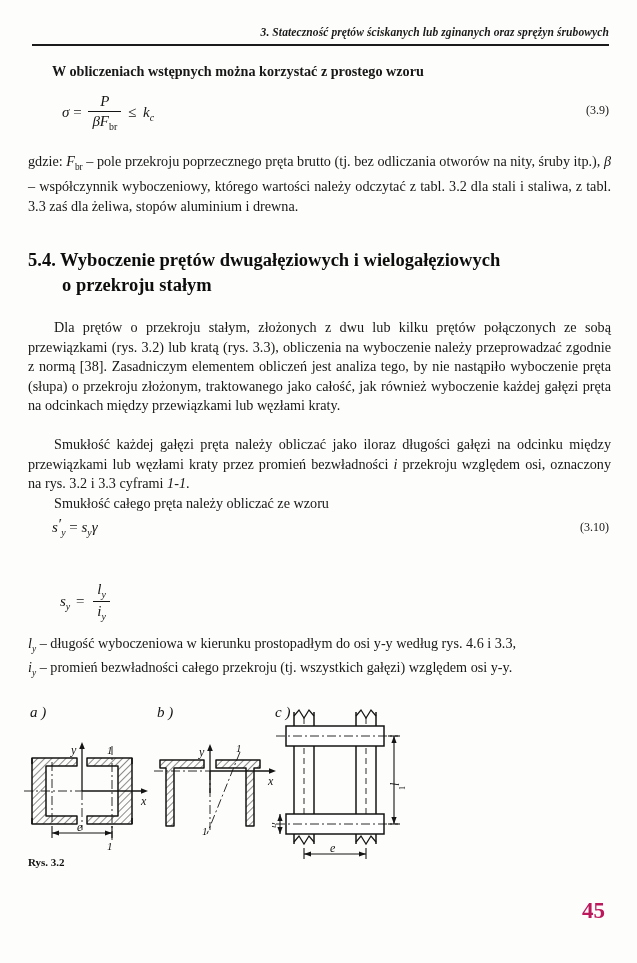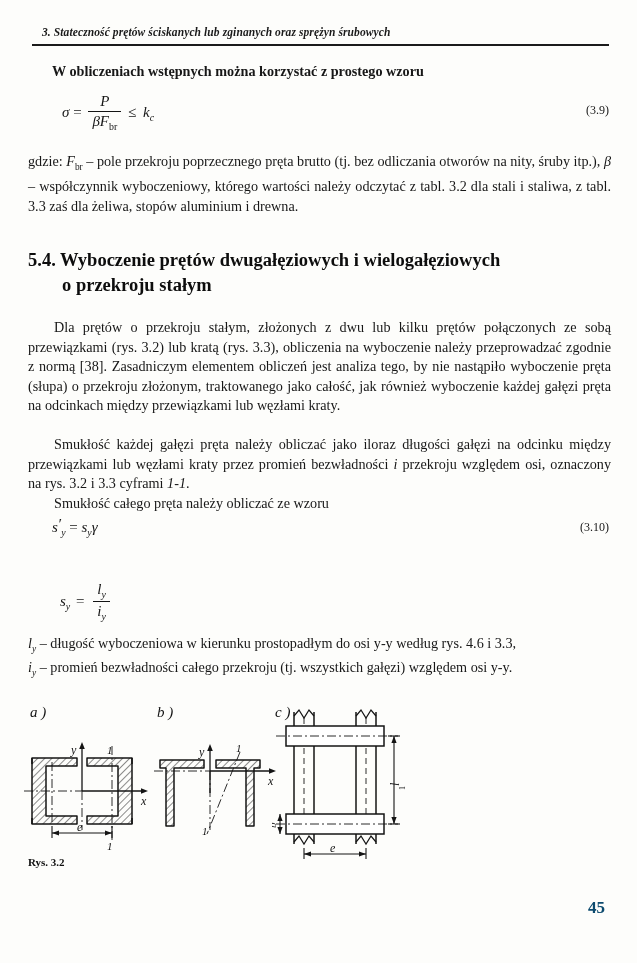--- a/index.html
+++ b/index.html
@@ -17,24 +17,24 @@
   }
   .page {
     position: absolute;
     inset: 0;
     background: #fdfdfb;
   }
 
   
   .runhead {
     position: absolute;
-    left: 42px;
+    left: 28px;
     top: 26px;
     width: 581px;
-    text-align: left;
+    text-align: right;
     font-style: italic;
     font-weight: bold;
     font-size: 11.5px;
     letter-spacing: 0.1px;
     color: #1a1a1a;
   }
   .runrule {
     position: absolute;
     left: 32px;
     top: 44px;
@@ -110,23 +110,23 @@
     left: 28px;
     top: 856px;
     font-size: 11px;
     font-weight: bold;
     color: #101010;
   }
   .pagenum {
     position: absolute;
     right: 32px;
     top: 898px;
-    font-size: 17px;
+    font-size: 23px;
     font-weight: bold;
-    color: #0c4a6e;
+    color: #be185d;
   }
   svg { display: block; }
 </style>
 </head>
 <body>
 
 <div class="page">
 
   <div class="runhead">3. Stateczność prętów ściskanych lub zginanych oraz sprężyn śrubowych</div>
   <div class="runrule"></div>

